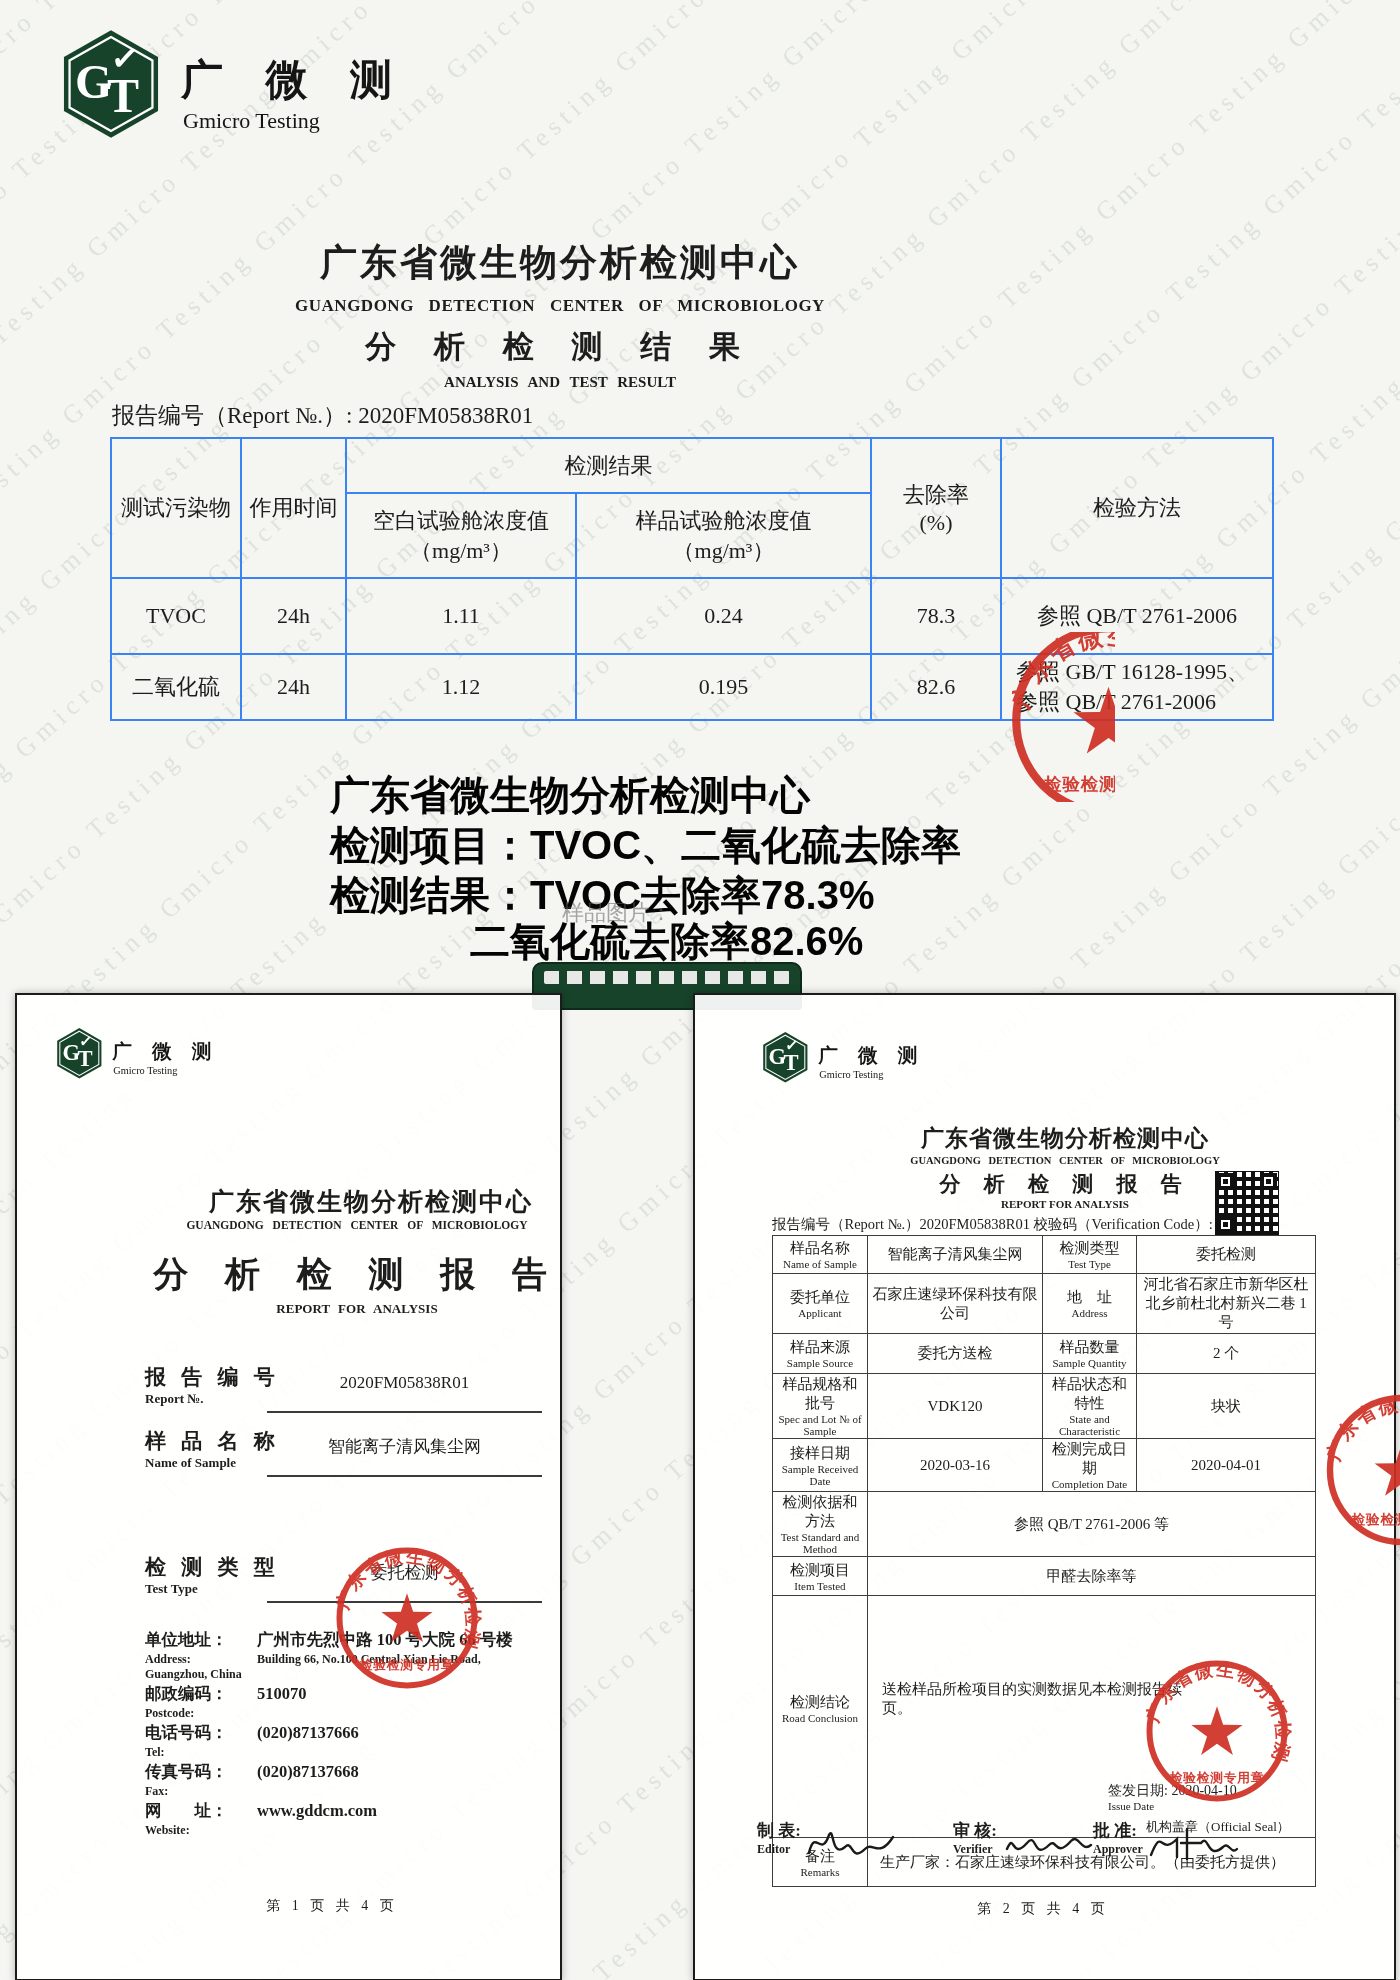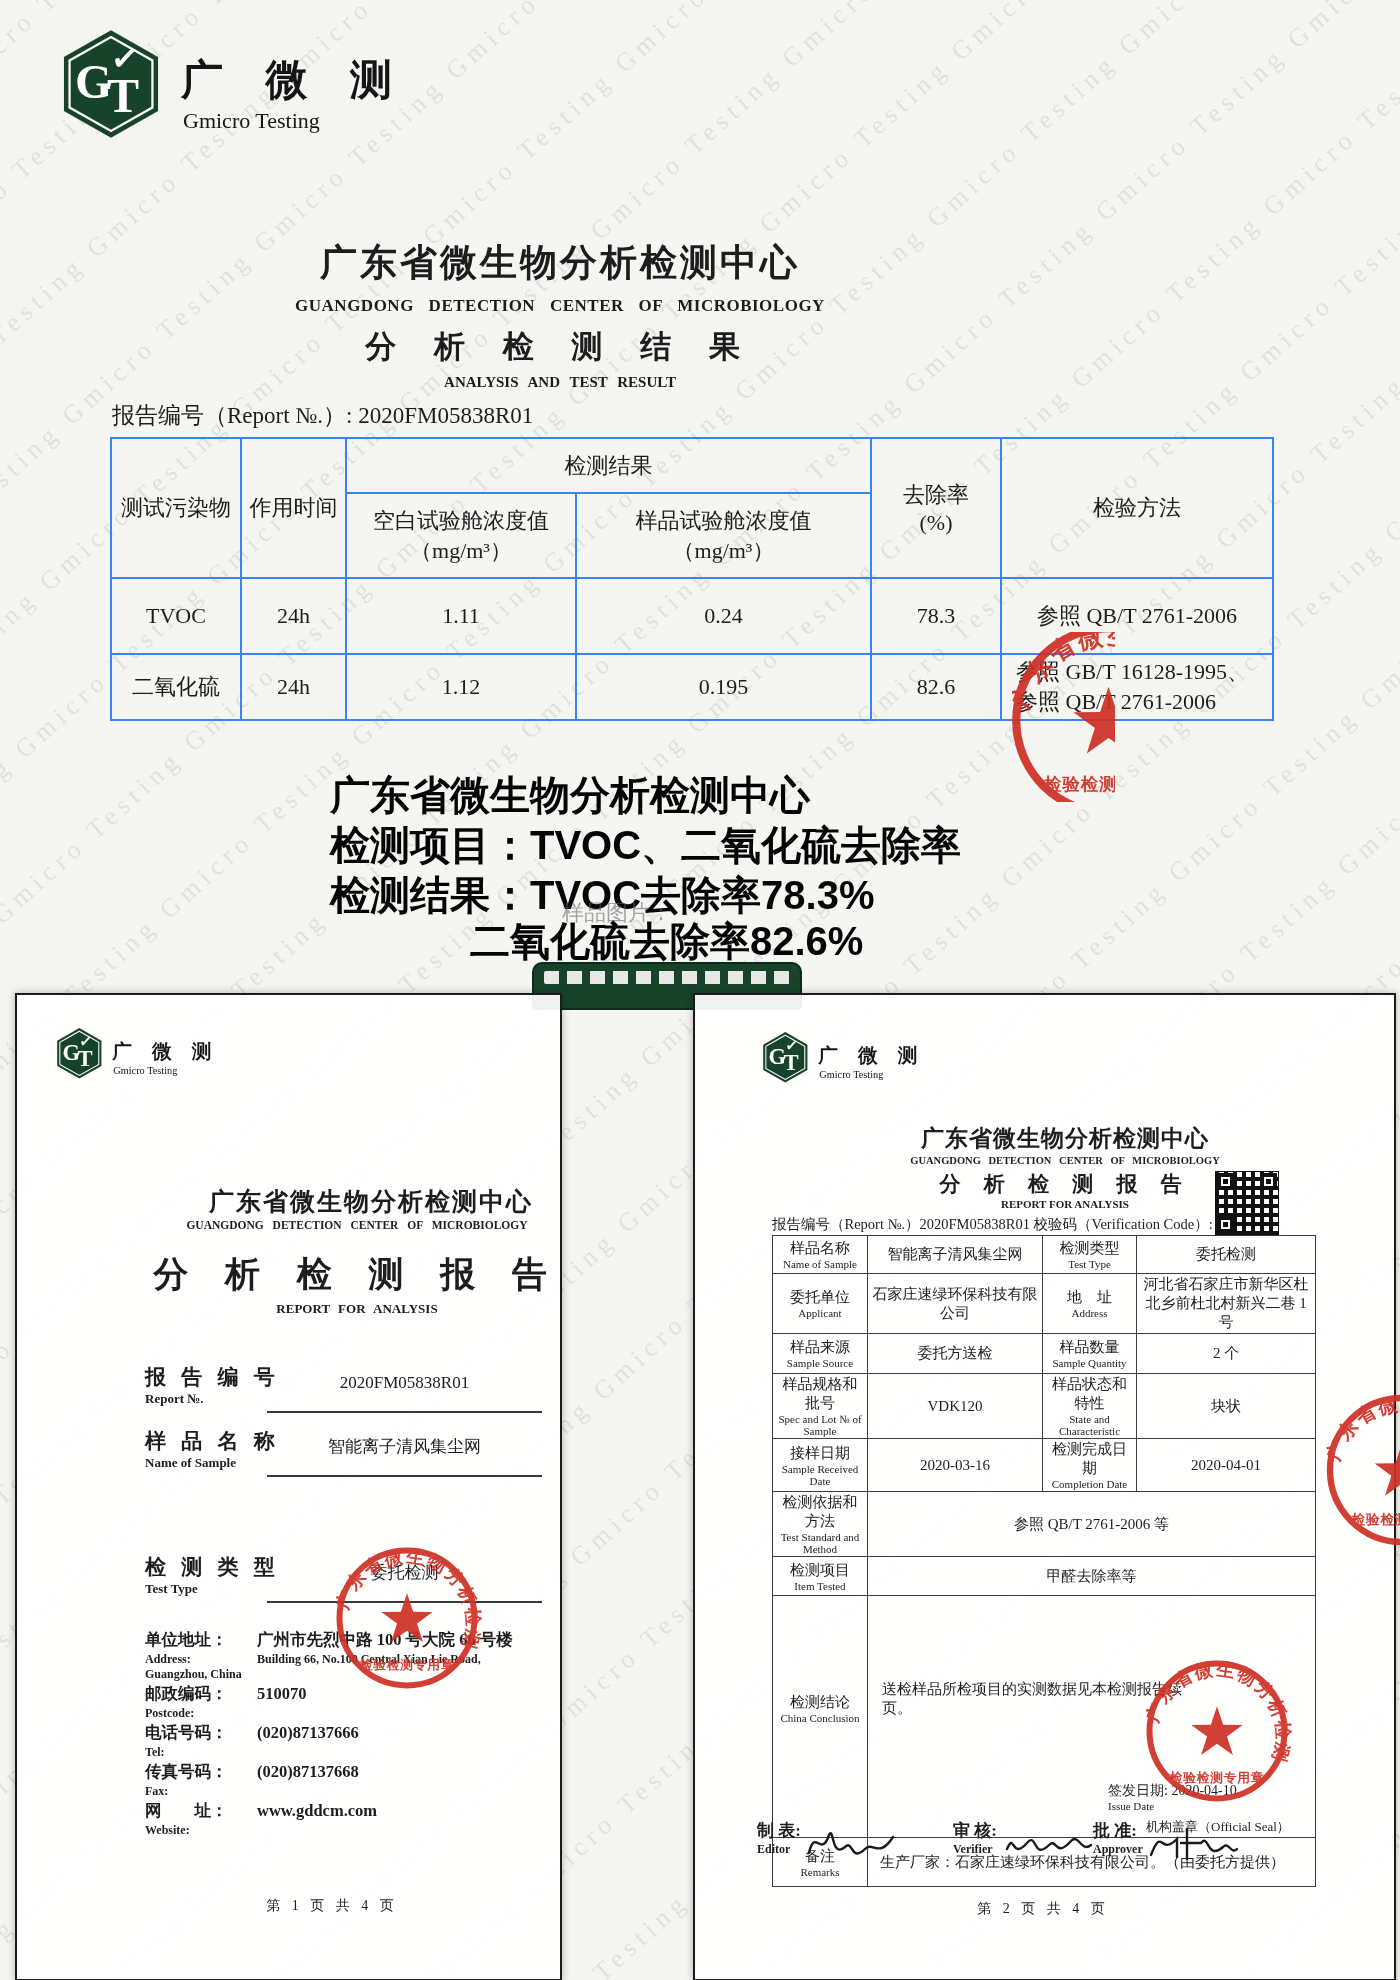--- a/index.html
+++ b/index.html
@@ -382,21 +382,21 @@
         <td>
               <div class="lcn">检测项目</div>
               <div class="len">Item Tested</div>
             </td>
         <td colspan="3">甲醛去除率等</td>
       </tr>
       <tr style="height:242px">
         <td>
           <div class="concl-label">
             <div class="lcn">检测结论</div>
-            <div class="len">China Conclusion</div>
+            <div class="len">Road Conclusion</div>
           </div>
         </td>
         <td colspan="3" style="position:relative;">
           <div class="abs" style="left:14px;top:84px;width:320px;text-align:left;">送检样品所检项目的实测数据见本检测报告续页。</div>
           <div class="abs" style="left:240px;top:186px;text-align:left;">
             <div style="font-size:14px;">签发日期: 2020-04-10</div>
             <div style="font-size:11px;">Issue Date</div>
           </div>
           <div class="abs" style="left:278px;top:222px;font-size:13px;">机构盖章（Official Seal）</div>
         </td>

